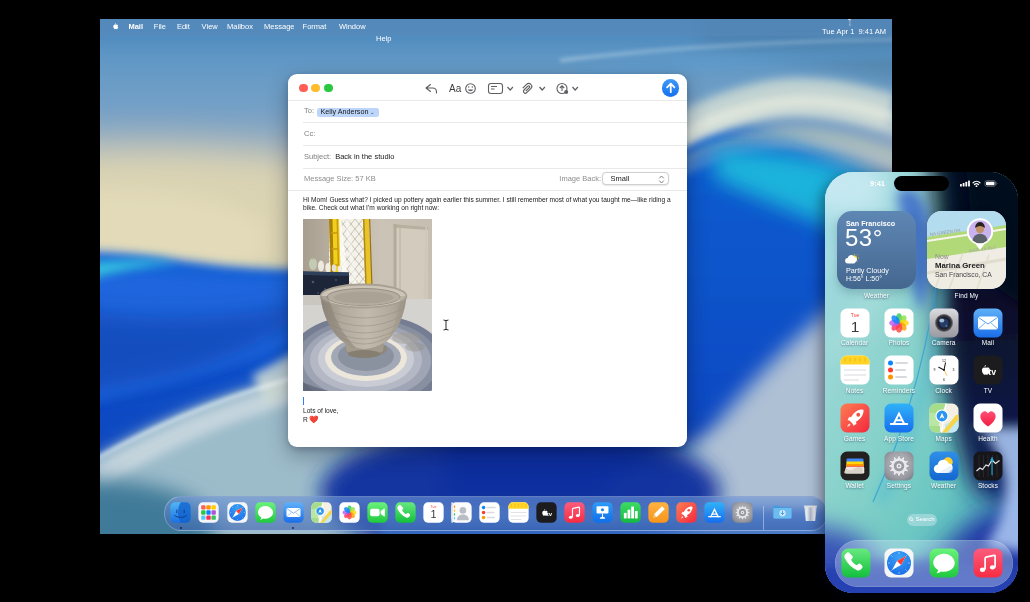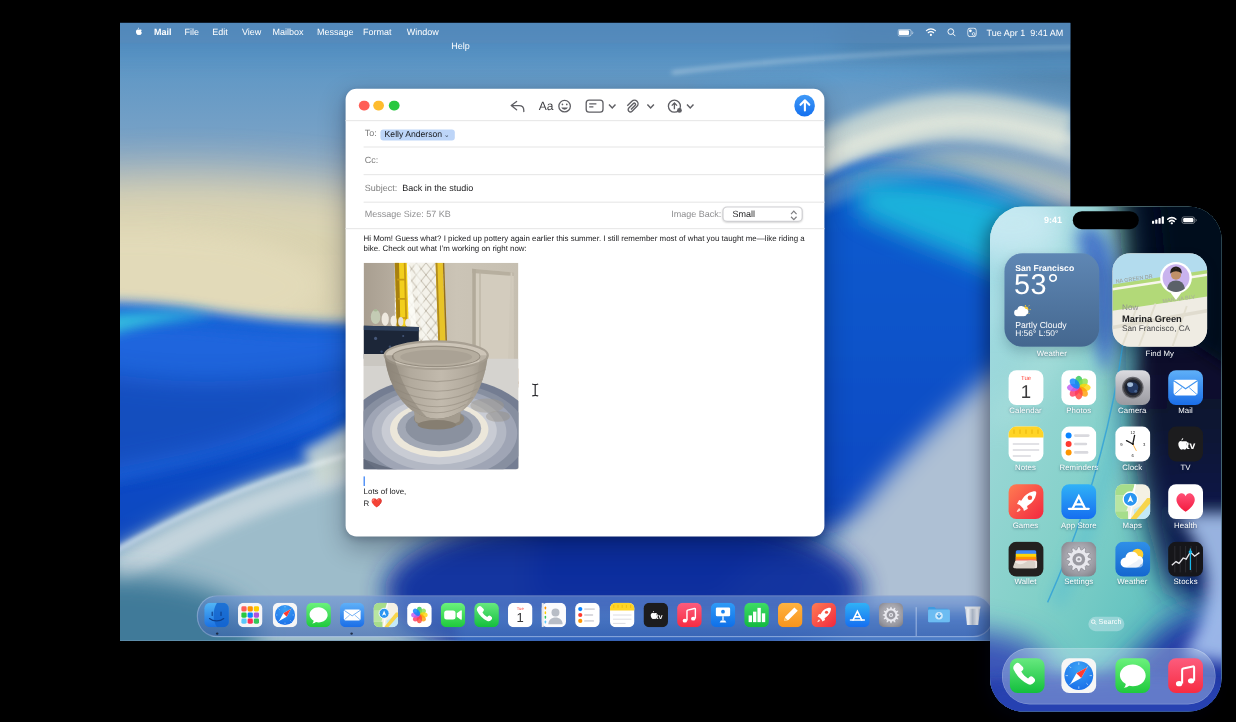--- a/index.html
+++ b/index.html
@@ -1,21 +1,21 @@
 <!DOCTYPE html>
 <html><head><meta charset="utf-8"><style>
 *{margin:0;padding:0;box-sizing:border-box;}
 html,body{width:1030px;height:602px;background:#000;overflow:hidden;
  font-family:"Liberation Sans",sans-serif;-webkit-font-smoothing:antialiased;}
 #stage{position:absolute;left:0;top:0;width:1030px;height:602px;background:#000;padding-left:46px;}
 #desktop{position:absolute;left:100px;top:18.5px;width:792px;height:515.5px;overflow:hidden;background:#3c6ea6;}
 #wall{position:absolute;left:0;top:0;width:792px;height:515.5px;}
 #menubar{position:absolute;left:0;top:0;width:792px;height:17px;background:rgba(90,137,184,0.45);
  color:#fff;font-size:7.5px;display:flex;align-items:center;}
-#mbright{position:absolute;right:6px;top:0;height:17px;display:flex;align-items:center;color:#fff;}
+#mbright{position:absolute;right:6px;top:0;height:17px;display:flex;align-items:center;color:#fff;flex-direction:column;}
 .mwin{position:absolute;left:188px;top:55.5px;width:399px;height:373px;background:#fff;border-radius:9px;
  box-shadow:0 8px 22px rgba(0,10,30,0.32),0 2px 6px rgba(0,10,30,0.18);}
 .sep{position:absolute;left:0;right:0;height:1px;background:#e9e9e9;}
 .tl{position:absolute;top:9.8px;width:8.6px;height:8.6px;border-radius:50%;}
 .dock{position:absolute;left:63.7px;top:477.8px;width:664.6px;height:34.8px;border-radius:17px;
  background:linear-gradient(180deg,rgba(110,150,215,0.62),rgba(62,102,178,0.62));
  border:0.5px solid rgba(255,255,255,0.25);}
 .di{position:absolute;top:6px;width:21px;height:21px;}
 .di svg{position:absolute;left:0;top:0;width:100%;height:100%;}
 .rundot{position:absolute;top:29.5px;width:2.5px;height:2.5px;border-radius:50%;background:rgba(20,30,50,0.85);}

